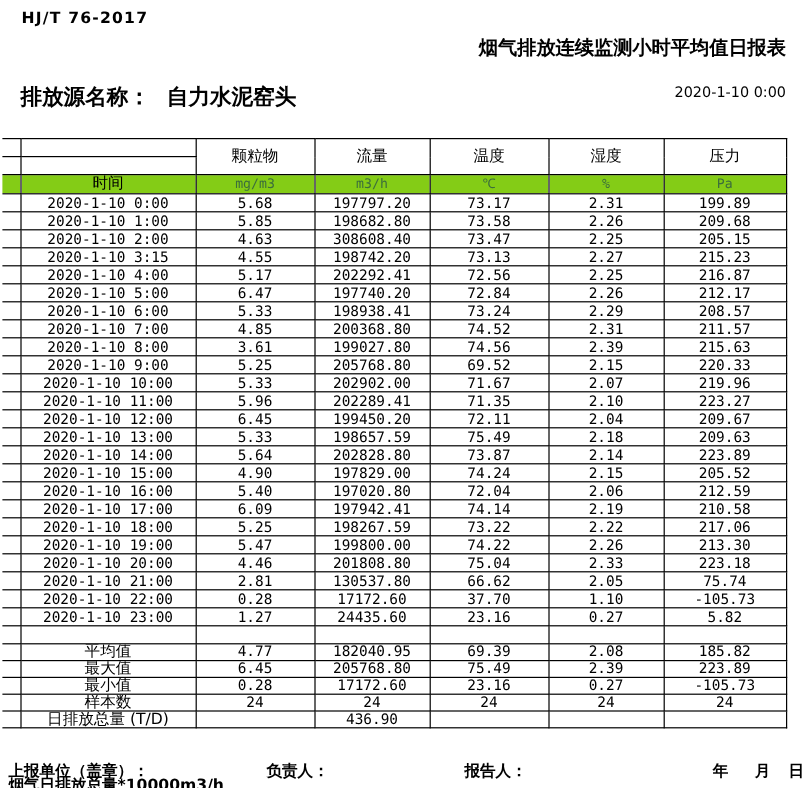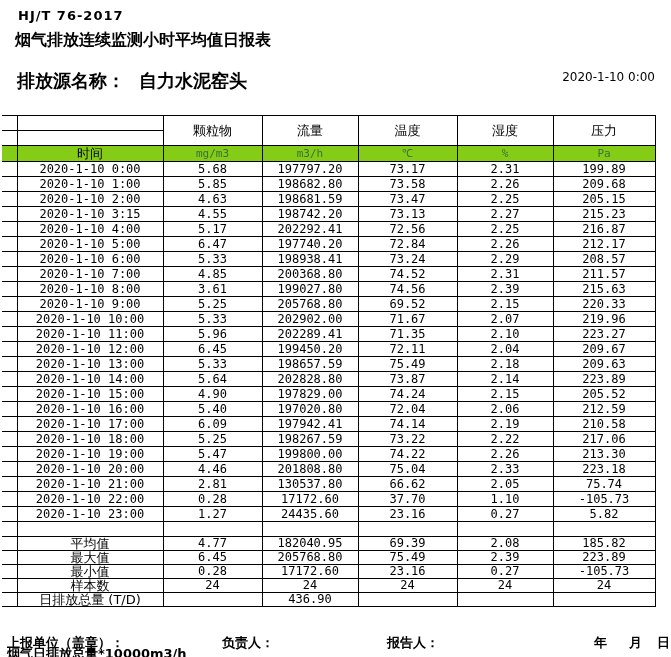--- a/index.html
+++ b/index.html
@@ -6,21 +6,21 @@
   body{
     position:relative;
     width:671px;height:657px;
     font-family:"DejaVu Sans","Liberation Sans",sans-serif;
     color:#000;
     overflow:hidden;
   }
   .abs{position:absolute;}
 
   #doc-code{left:18px;top:8px;font-size:13px;font-weight:bold;letter-spacing:1px;}
-  #report-title{left:15px;top:30px;width:640px;text-align:left;font-size:16px;font-weight:bold;}
+  #report-title{left:15px;top:30px;width:640px;text-align:right;font-size:16px;font-weight:bold;}
   #source-line{left:17px;top:69px;font-size:18px;font-weight:bold;}
   #source-name{margin-left:14px;}
   #report-datetime{right:16px;top:70px;font-size:12px;}
 
   table#report-table{
     position:absolute;left:2px;top:115px;
     border-collapse:collapse;table-layout:fixed;
     width:653px;
   }
   #report-table td{
@@ -116,21 +116,21 @@
         <td>5.85</td>
         <td>198682.80</td>
         <td>73.58</td>
         <td>2.26</td>
         <td>209.68</td>
       </tr>
       <tr>
         <td class="gutter"></td>
         <td>2020-1-10 2:00</td>
         <td>4.63</td>
-        <td>198681.59</td>
+        <td>308608.40</td>
         <td>73.47</td>
         <td>2.25</td>
         <td>205.15</td>
       </tr>
       <tr>
         <td class="gutter"></td>
         <td>2020-1-10 3:15</td>
         <td>4.55</td>
         <td>198742.20</td>
         <td>73.13</td>

